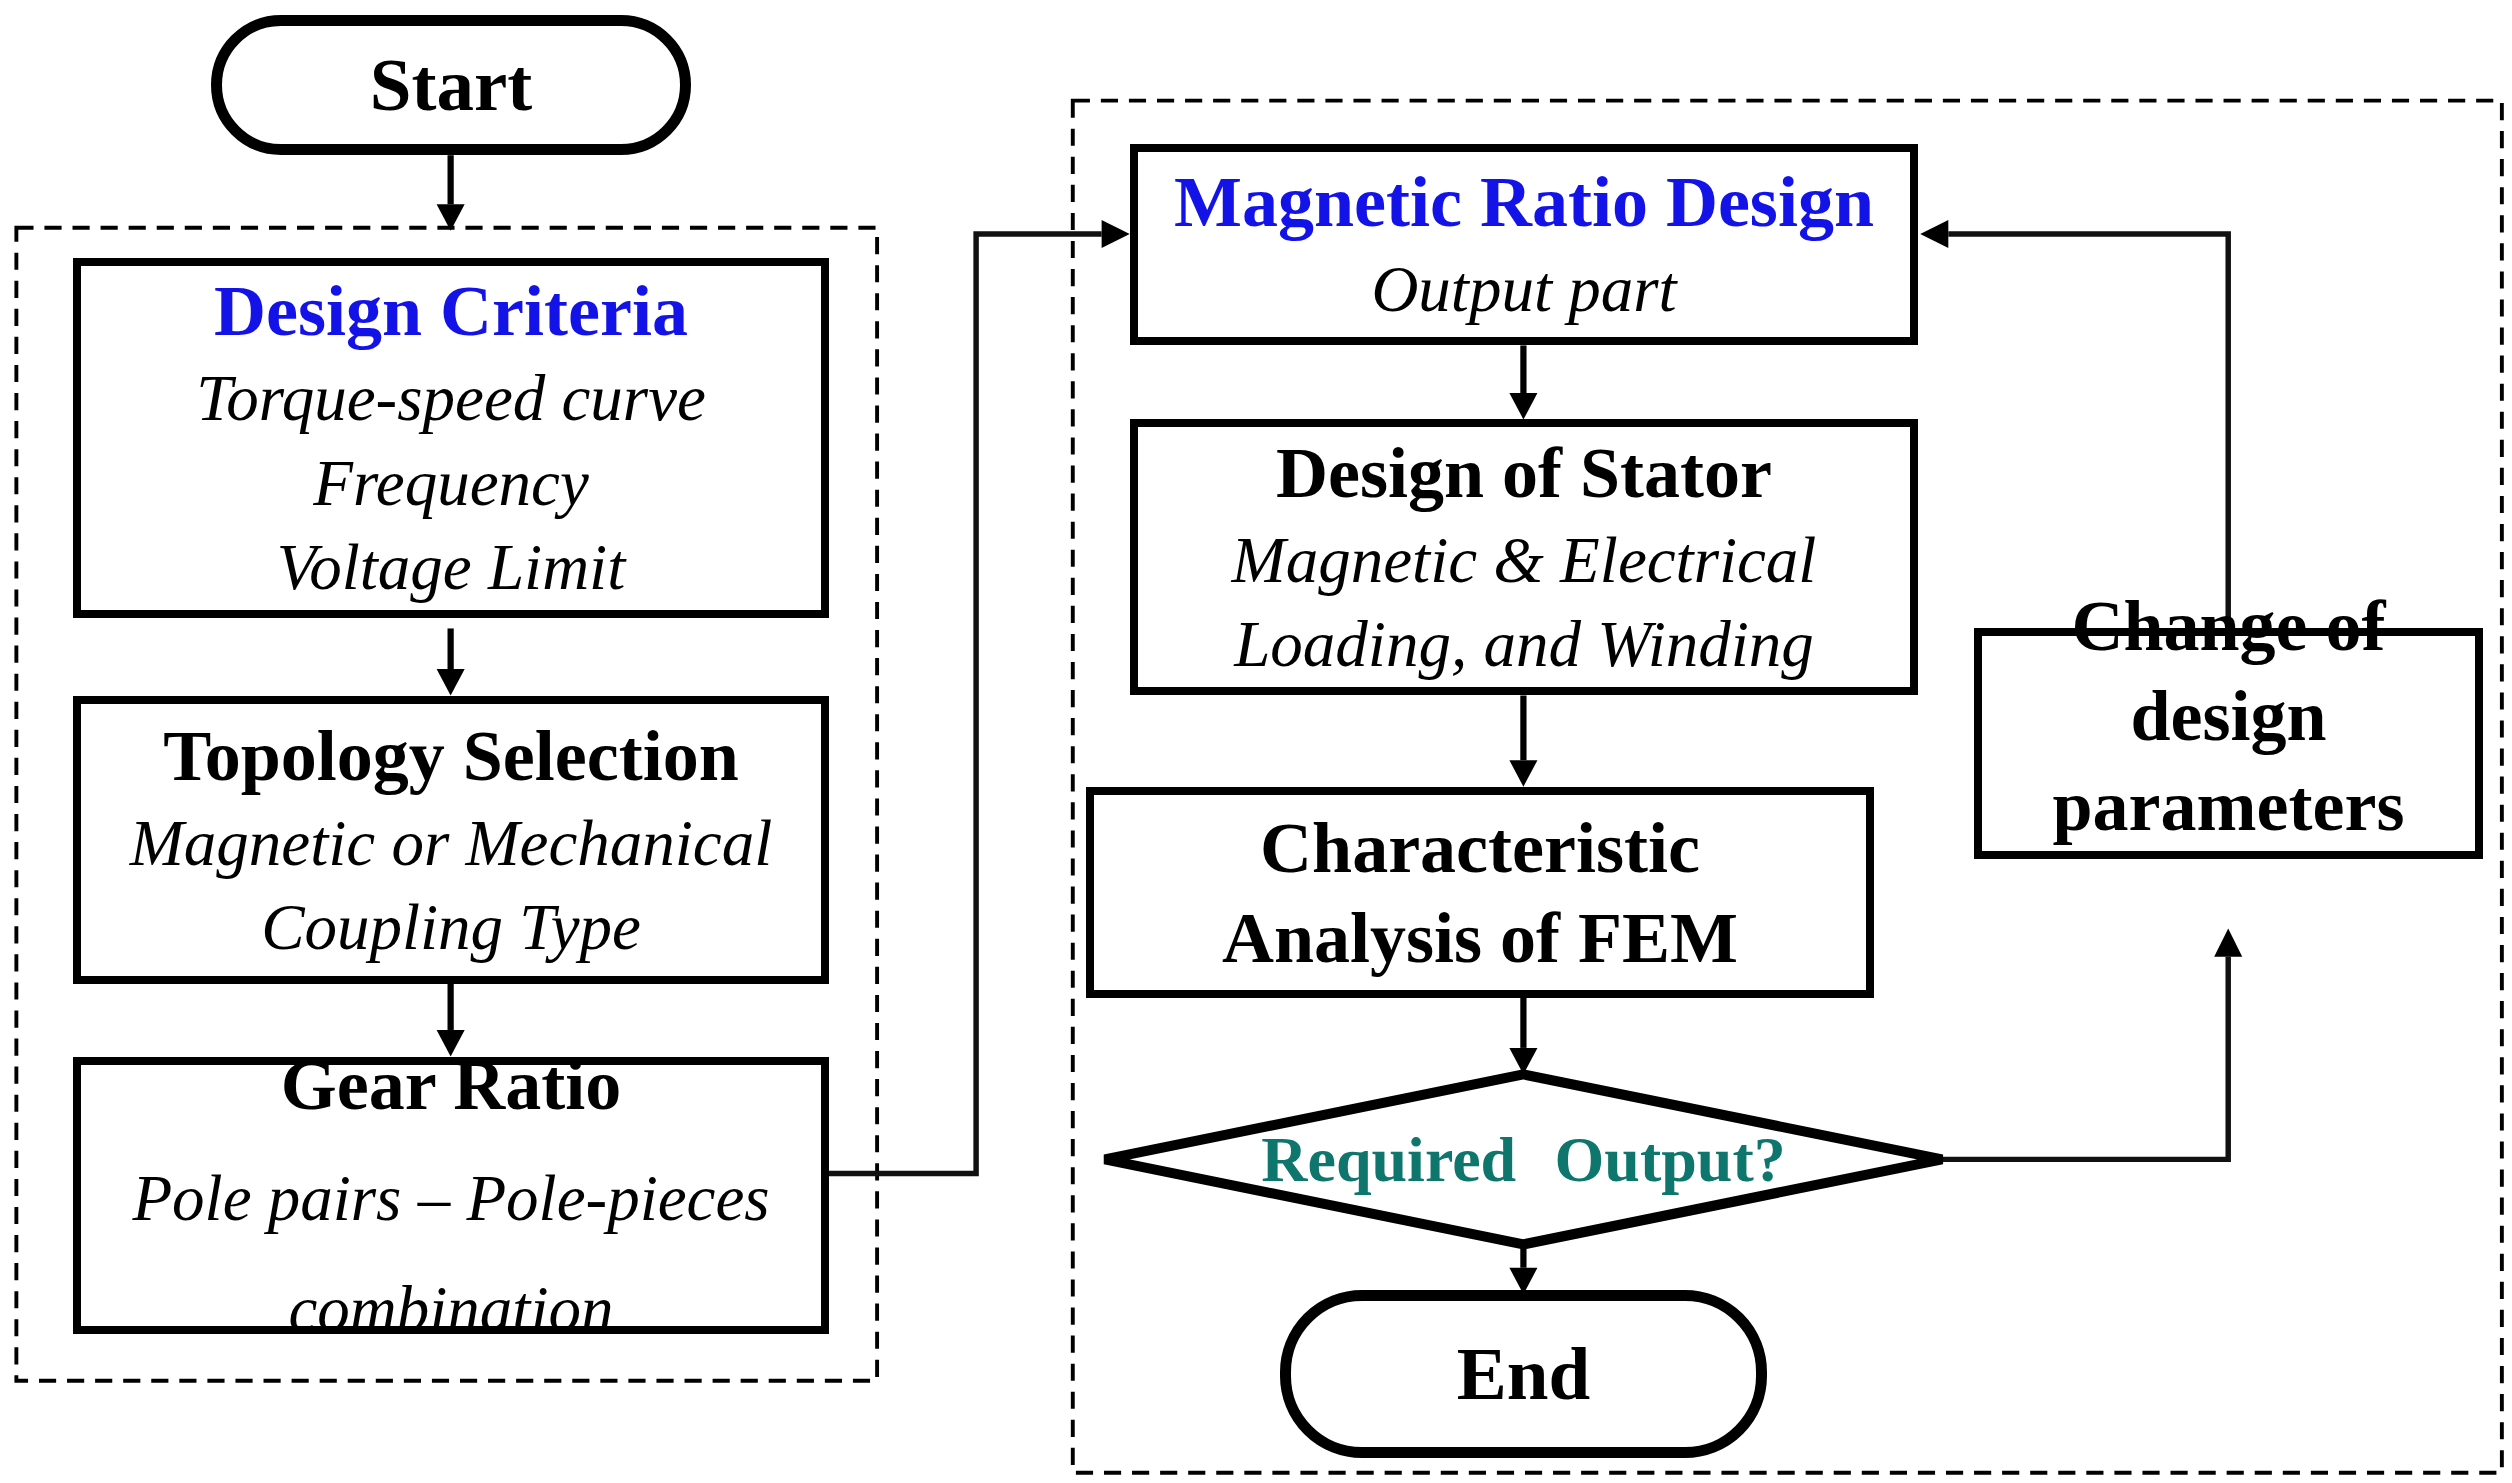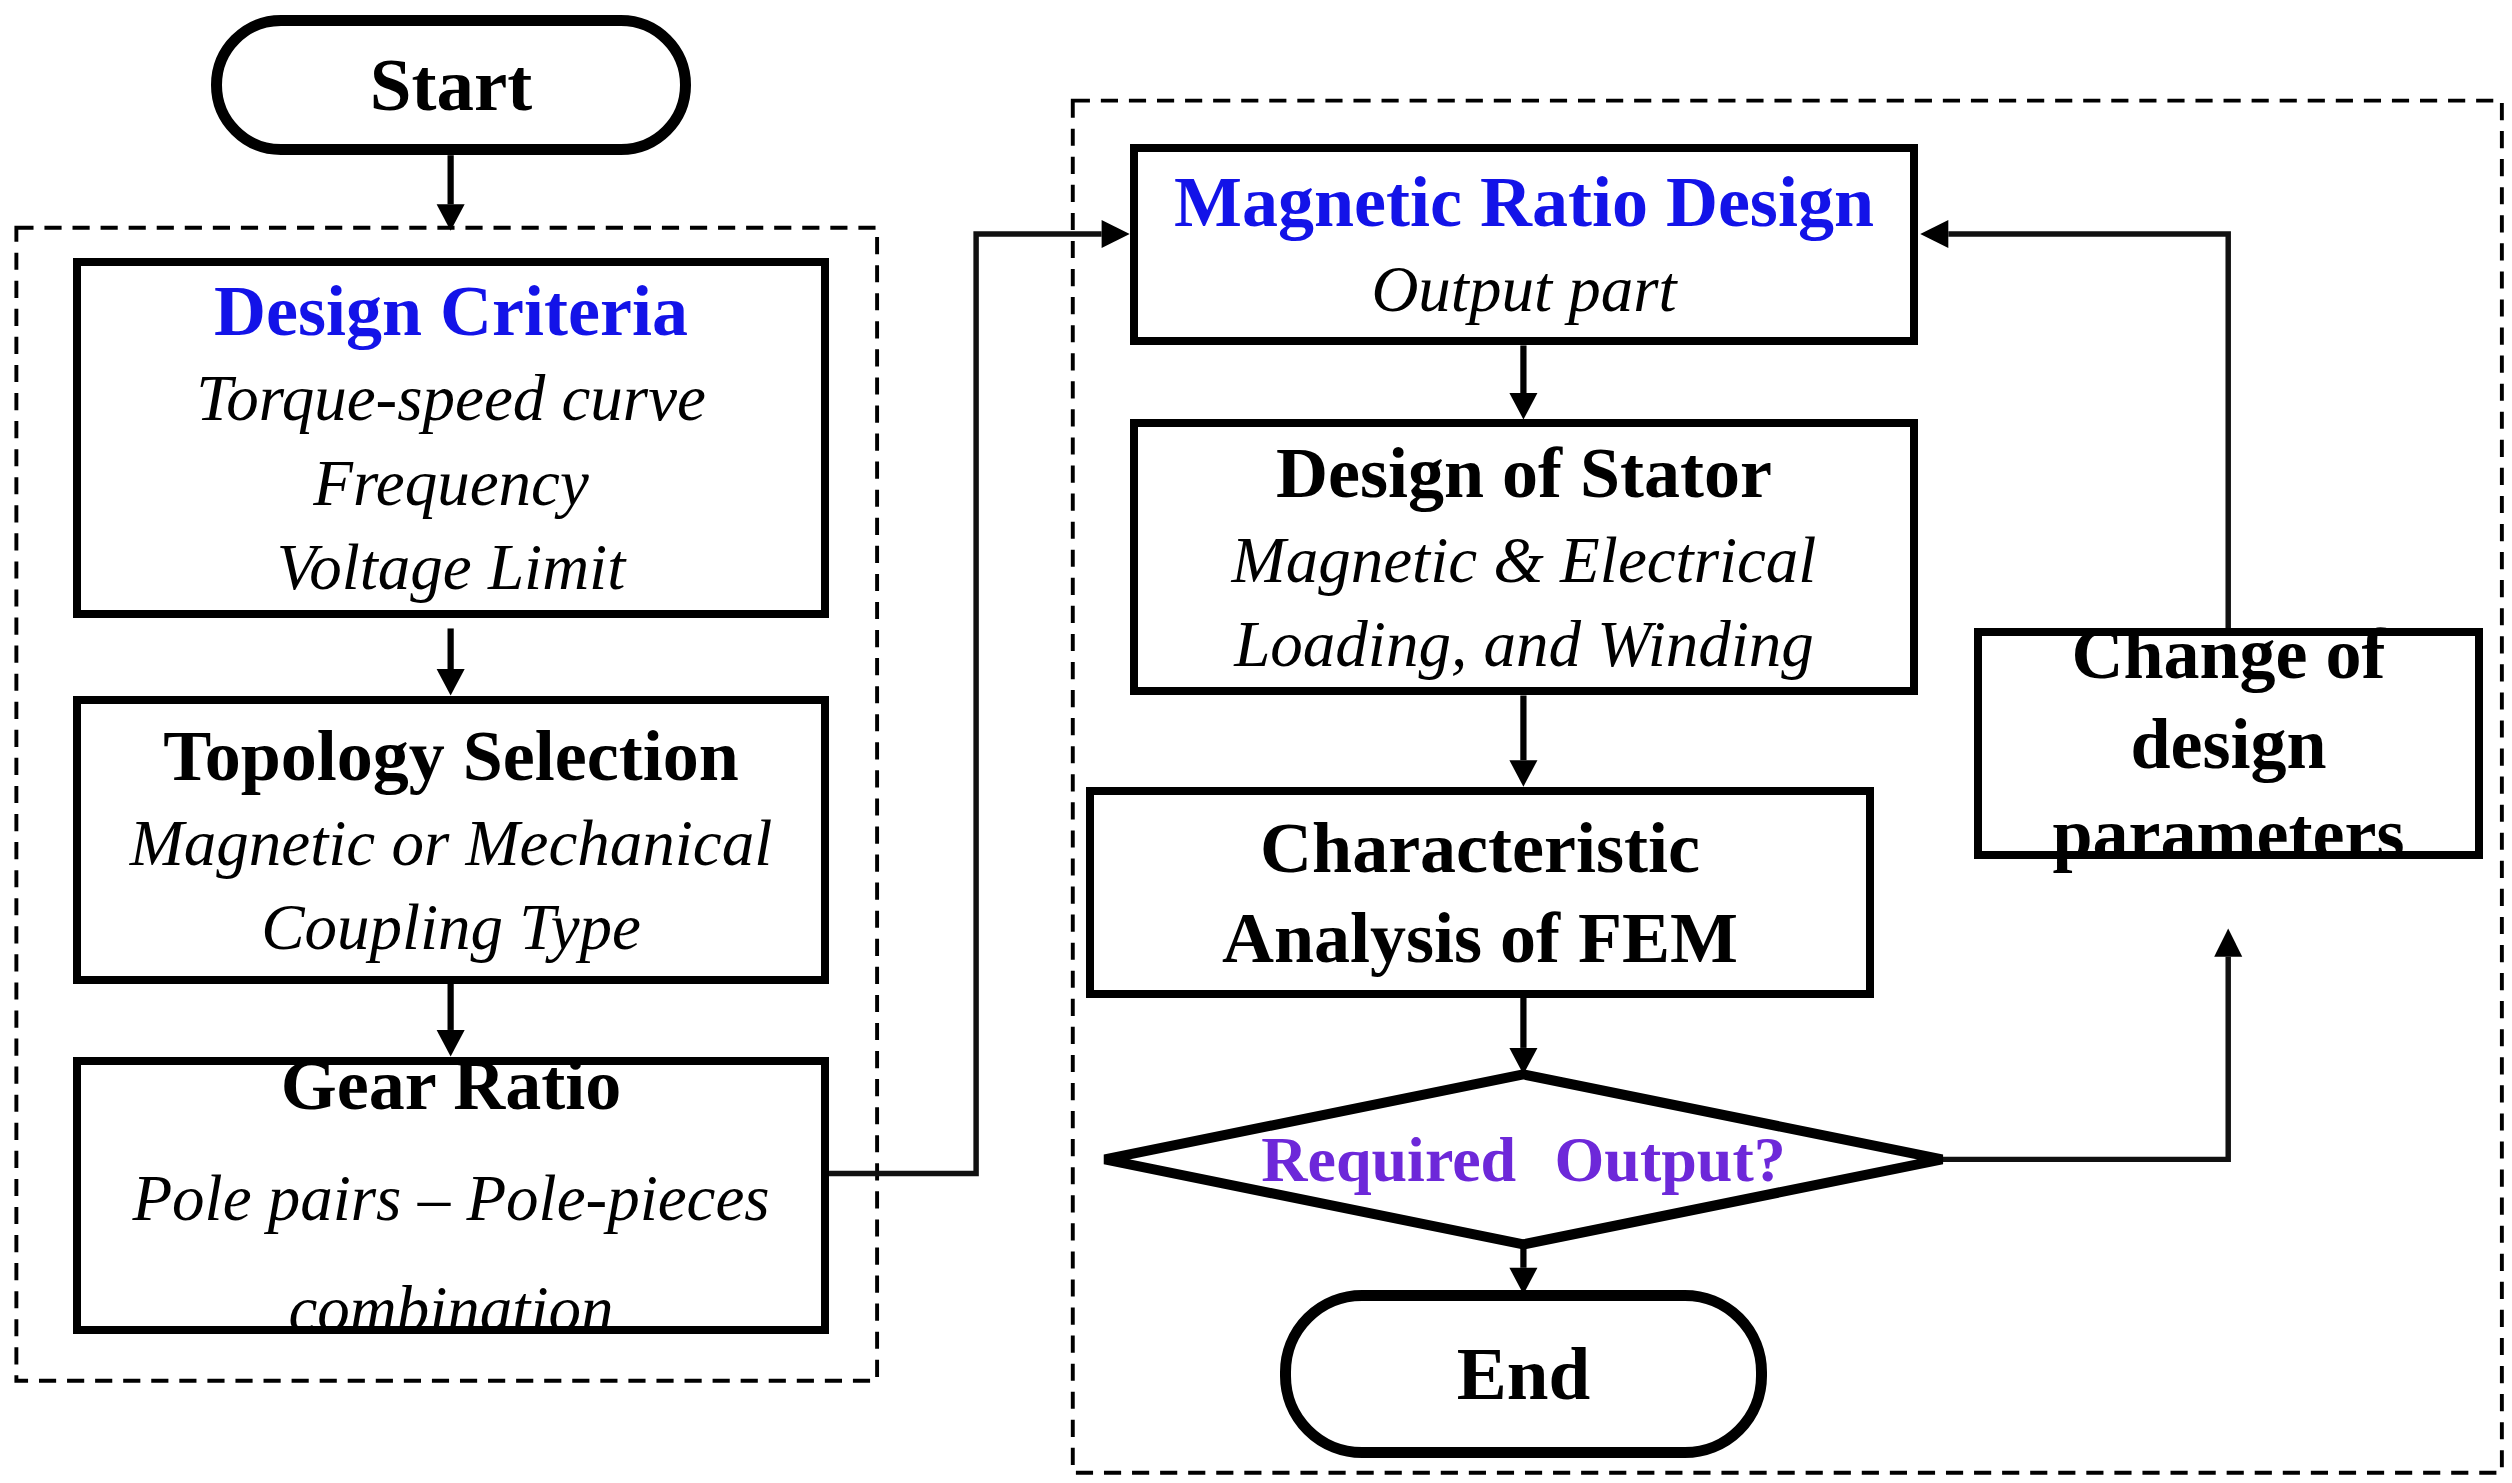--- a/index.html
+++ b/index.html
@@ -21,32 +21,32 @@
   .stadium {
     border-width:11px; border-radius:86px;justify-content:center;
   }
   .title  { font-weight:bold; font-size:72px; line-height:1.25; white-space:nowrap; }
   .title.blue { color:var(--accent-blue,#1313e8); }
   .sub    { font-style:italic; font-size:65px; line-height:1.30; white-space:nowrap; }
   .big    { font-weight:bold; font-size:75px; }
   .diamond-label {
     position:absolute; z-index:3;
     display:flex; align-items:center; justify-content:center;
-    font-weight:bold; font-size:64px; color:#6d28d9; text-align:left;
+    font-weight:bold; font-size:64px; color:#0f766e; text-align:left;
     white-space:nowrap; word-spacing:0.35em;
   }
   
   #n-start   { left:211px;  top:15px;   width:480px;  height:140px; border-radius:72px; }
   #n-criteria{ left:73px;   top:258px;  width:756px;  height:360px; }
   #n-topology{ left:73px;   top:696px;  width:756px;  height:288px; }
   #n-gear    { left:73px;   top:1057px; width:756px;  height:277px;gap:26px; }
   #n-magnetic{ left:1130px; top:144px;  width:788px; height:201px; }
   #n-stator  { left:1130px; top:419px;  width:788px; height:276px; }
   #n-char    { left:1086px; top:787px; width:788px; height:211px; }
-  #n-change  { left:1974px; top:628px;  width:509px;  height:231px; }
+  #n-change  { left:1974px; top:628px;  width:509px;  height:231px;justify-content:flex-end; }
   #n-end     { left:1280px; top:1290px; width:487px;  height:168px; border-radius:82px; }
   #n-decision-label { left:1204px; top:1113px; width:639px; height:94px; }
 </style>
 </head>
 <body>
 
 <div class="page">
 
   <svg class="wires" viewBox="0 0 3222 1902">
 

